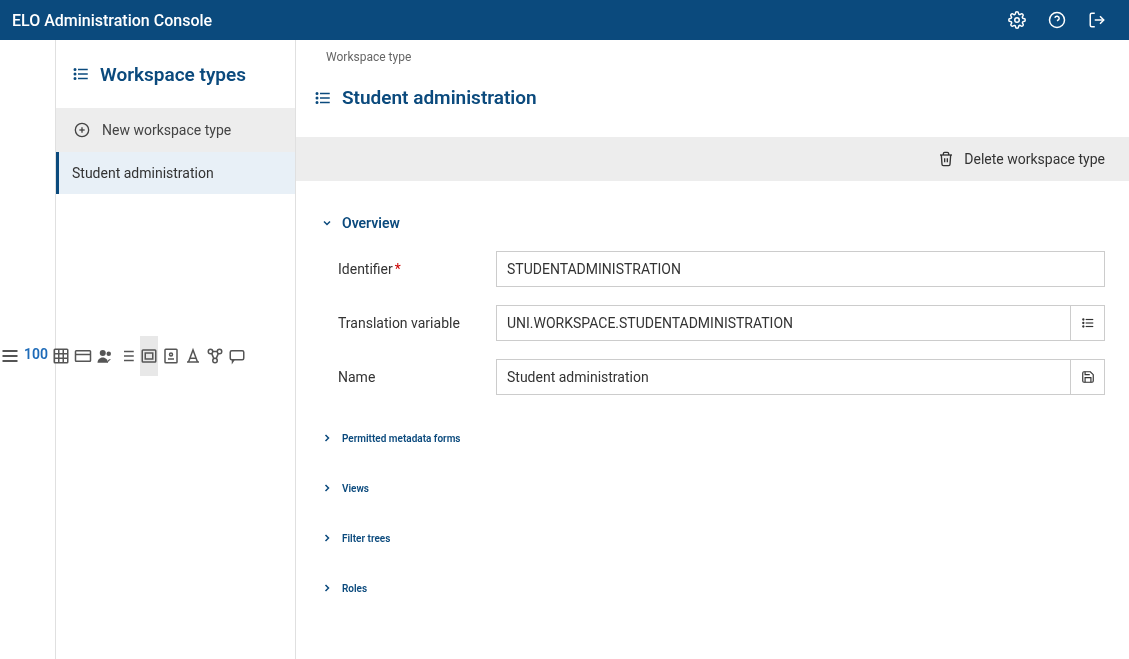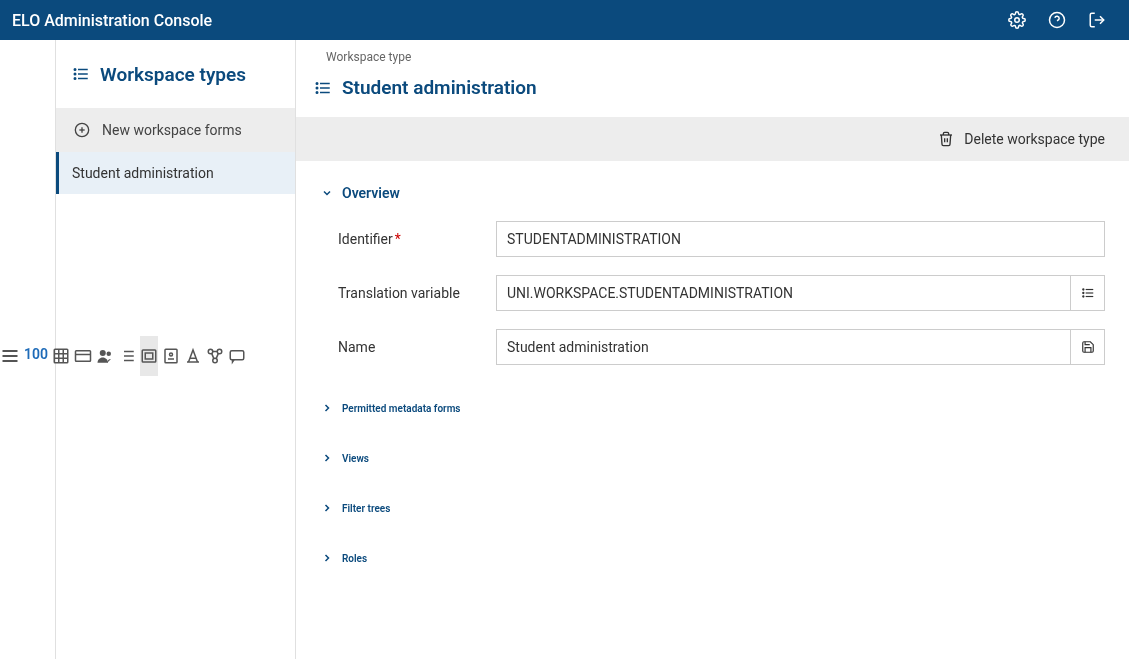--- a/index.html
+++ b/index.html
@@ -121,20 +121,21 @@
     .list-item.selected {
       background: #e8f0f7;
       border-left: 3px solid #0b4a7d;
       padding-left: 13px;
     }
     .content {
       flex: 1;
       display: flex;
       flex-direction: column;
       overflow: hidden;
+      gap: 10px;
     }
     .breadcrumb {
       padding: 10px 30px 0 30px;
       font-size: 12px;
       color: #666;
     }
     .content-title {
       display: flex;
       align-items: center;
       gap: 10px;
@@ -356,21 +357,21 @@
           <circle cx="4" cy="18" r="1" fill="#0b4a7d"></circle>
         </svg>
       <span>Workspace types</span>
     </div>
     <div class="new-bar">
       <svg width="16" height="16" viewBox="0 0 24 24" fill="none" stroke="currentColor" stroke-width="2">
           <circle cx="12" cy="12" r="10"></circle>
           <line x1="12" y1="8" x2="12" y2="16"></line>
           <line x1="8" y1="12" x2="16" y2="12"></line>
         </svg>
-      <span>New workspace forms</span>
+      <span>New workspace type</span>
     </div>
     <div class="list-item selected">
       <span>Student administration</span>
     </div>
   </div>
 
   <div class="content">
     <div class="breadcrumb">Workspace type</div>
     <div class="content-title">
       <svg width="18" height="18" viewBox="0 0 24 24" fill="none" stroke="#0b4a7d" stroke-width="2">

